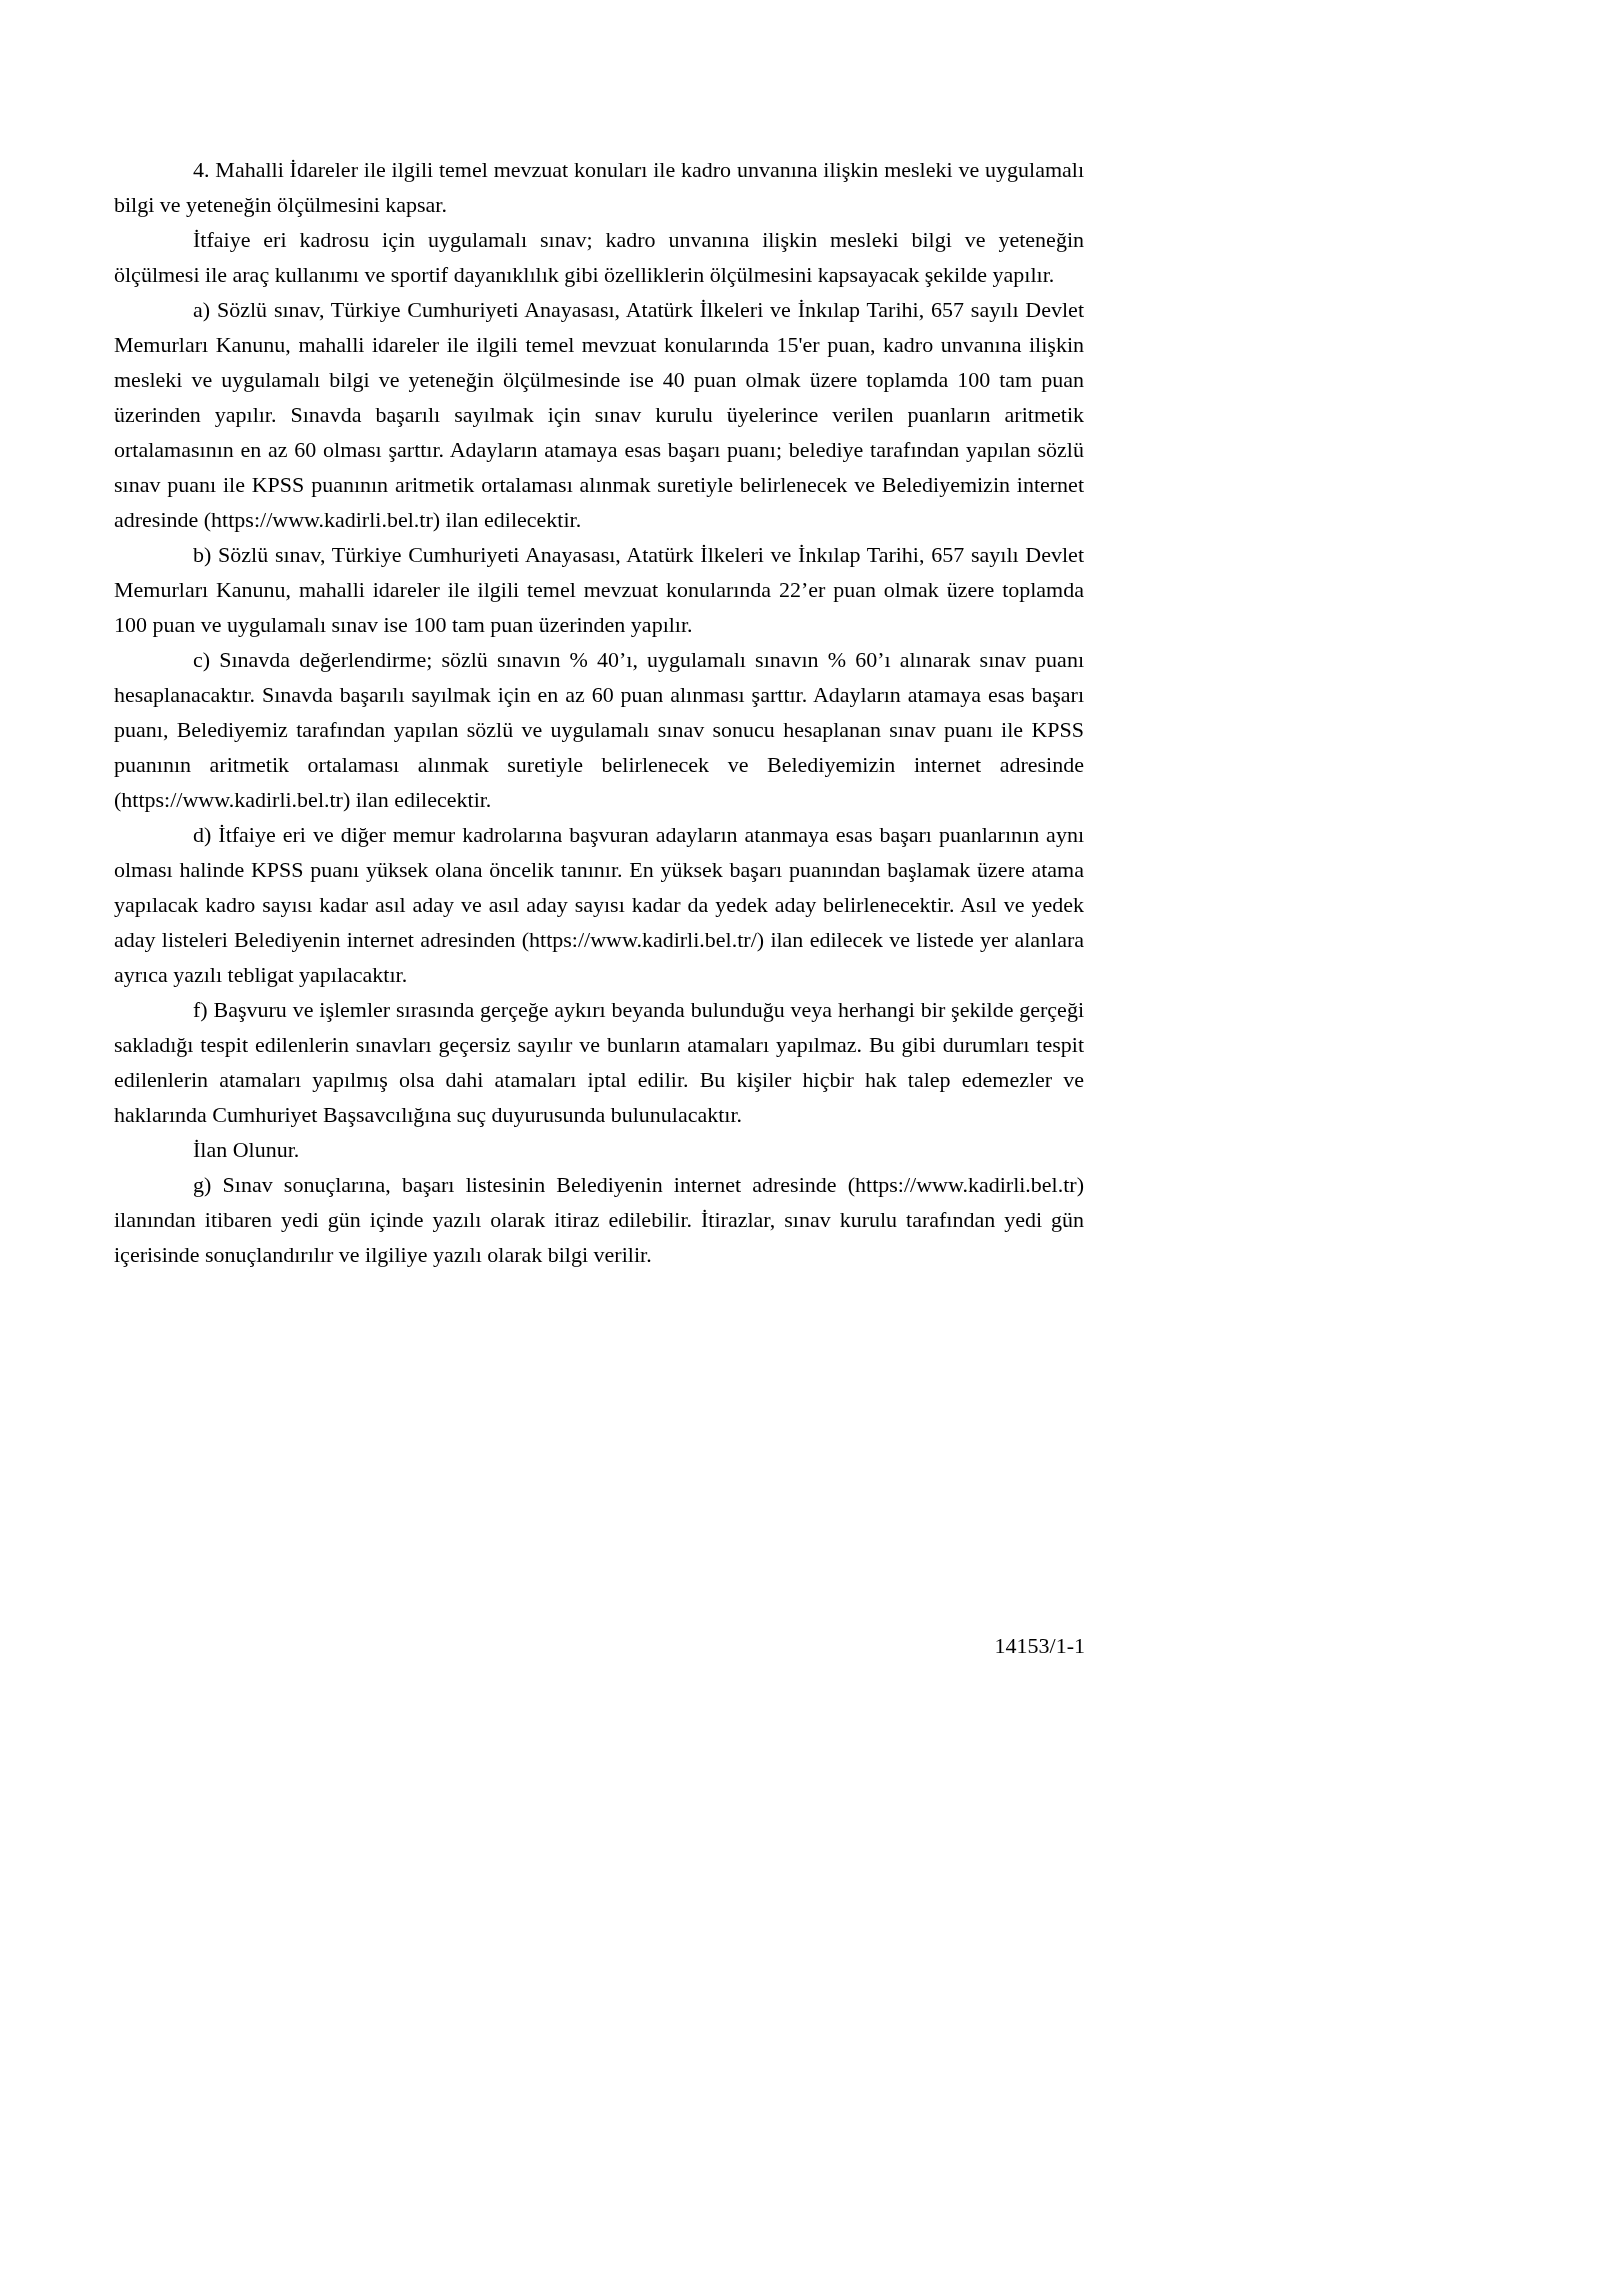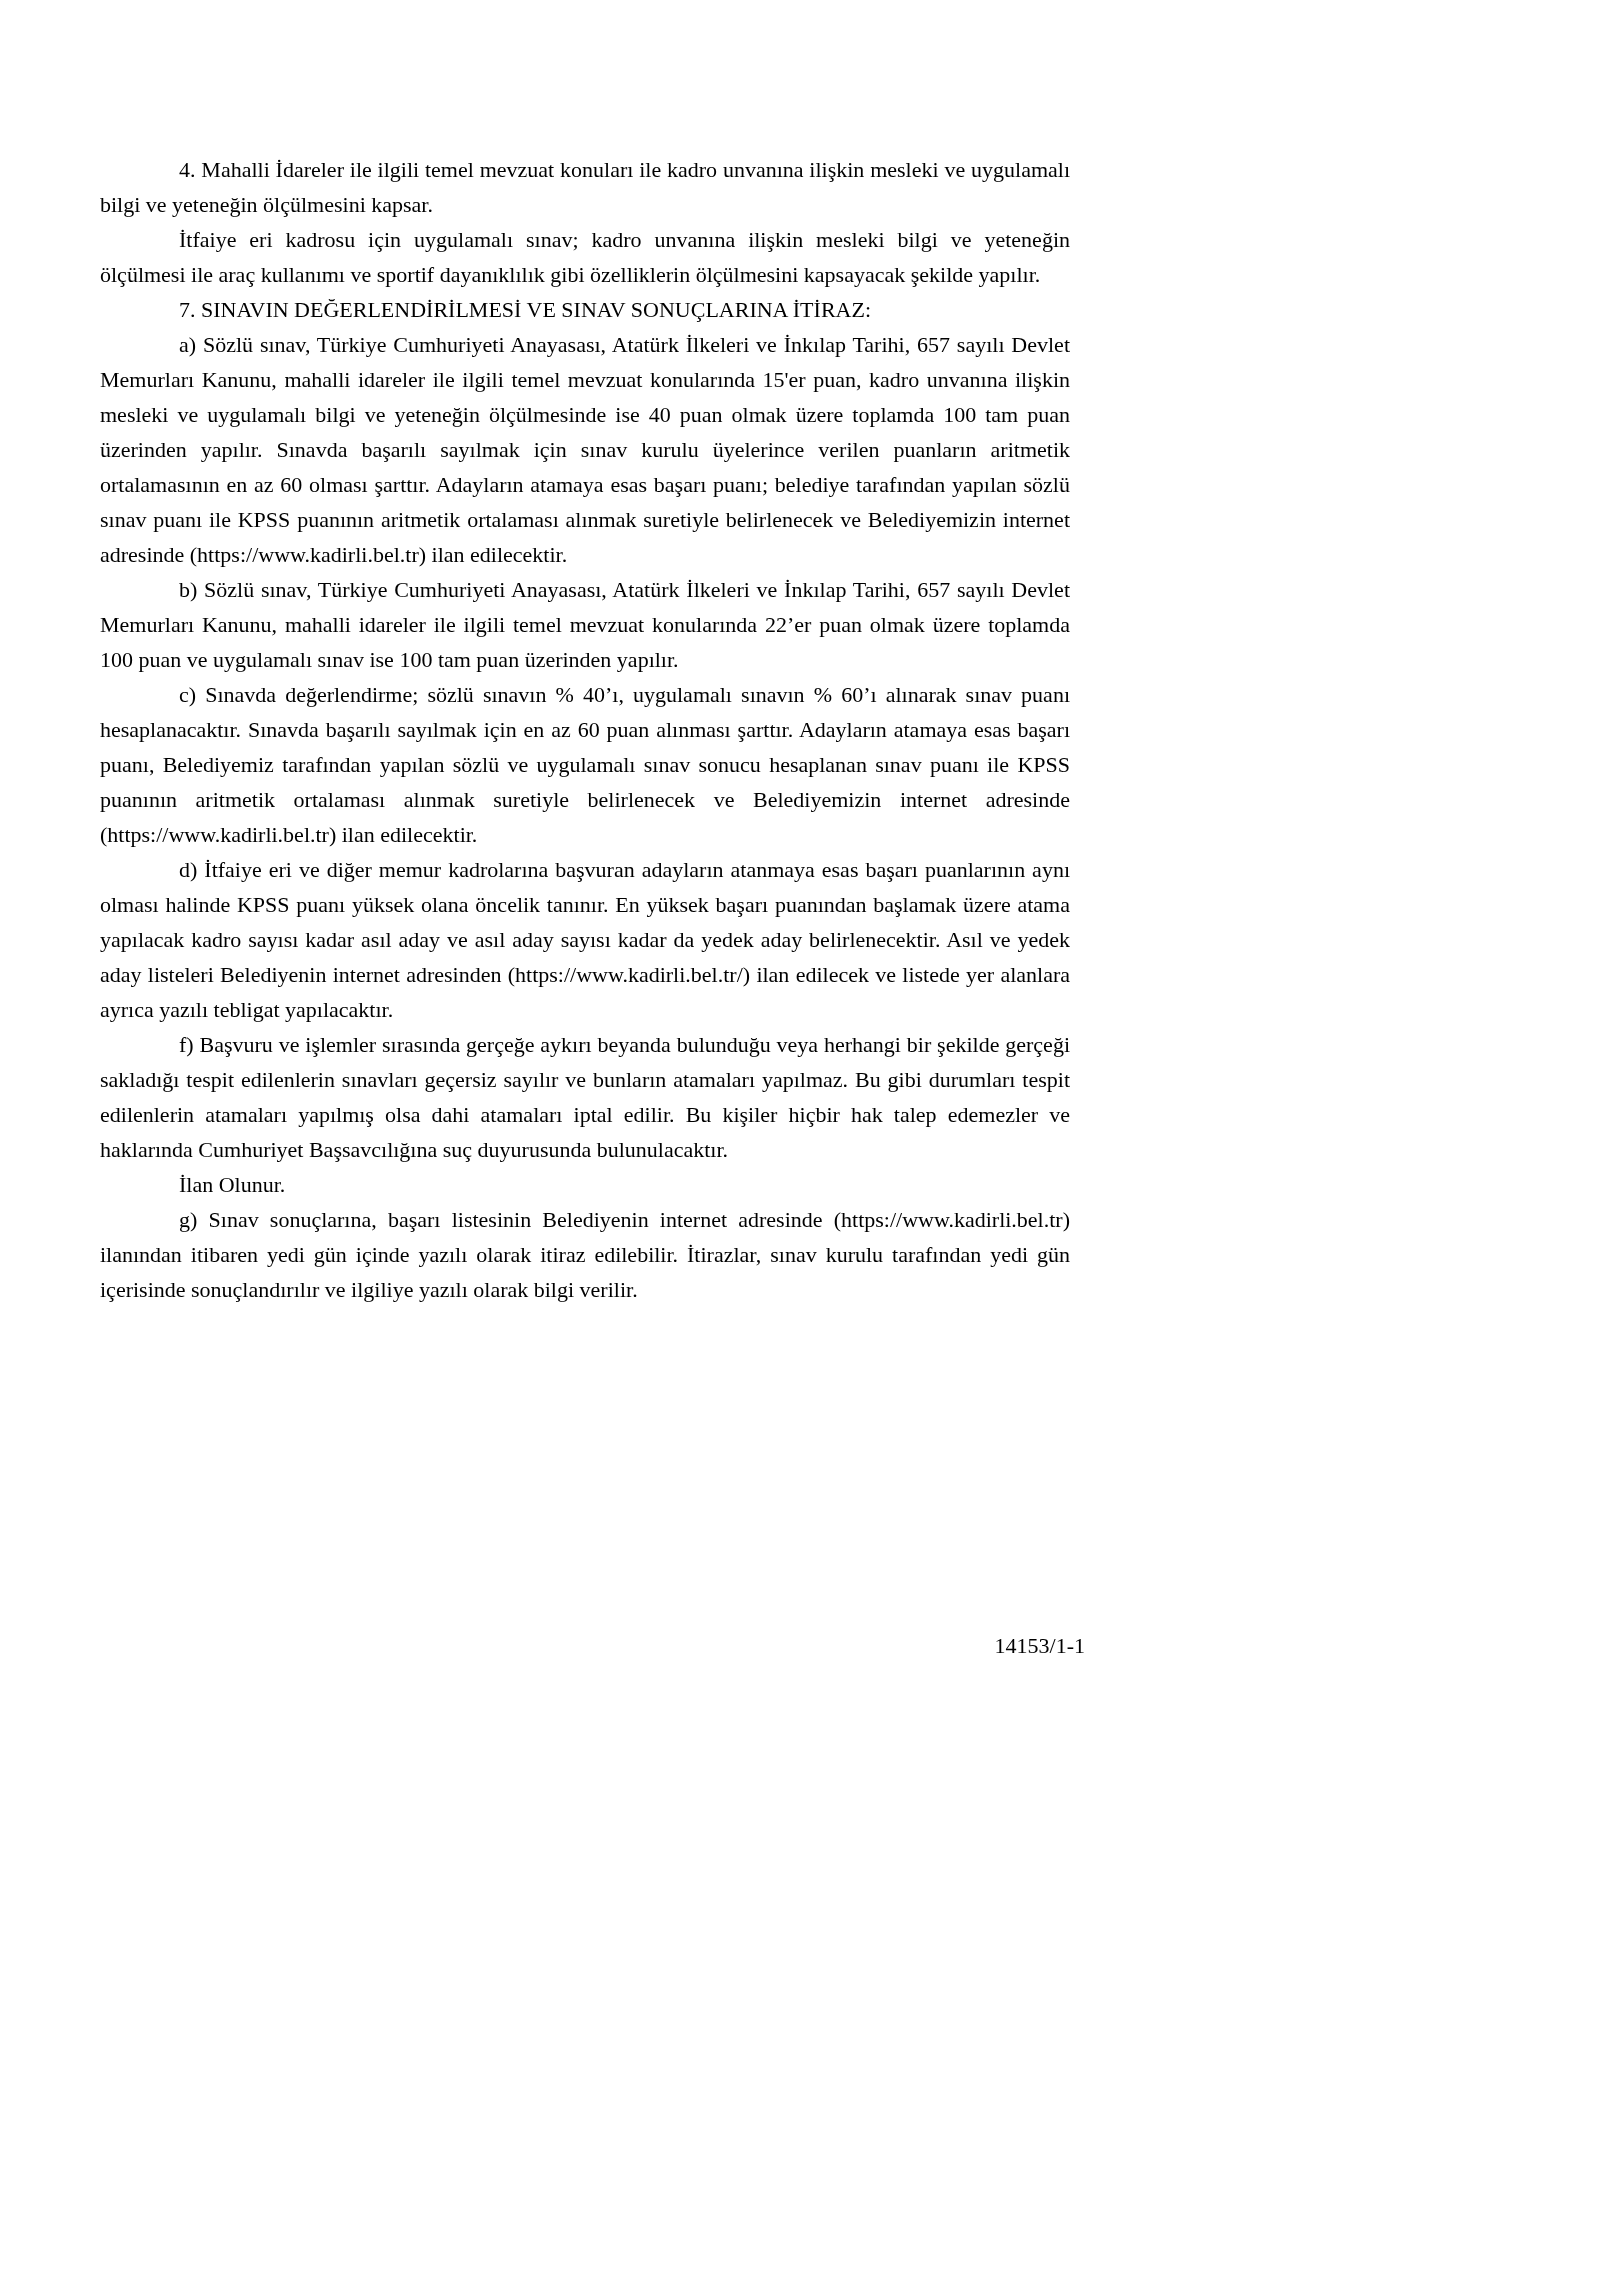--- a/index.html
+++ b/index.html
@@ -11,21 +11,21 @@
   .page {
     position: relative;
     width: 1623px;
     height: 2295px;
     background: #ffffff;
     box-sizing: border-box;
     overflow: hidden;
   }
   .content {
     position: absolute;
-    left: 100px;
+    left: 114px;
     top: 152px;
     width: 970px;       
   }
   .para {
     font-family: "Liberation Serif", "DejaVu Serif", serif;
     font-size: 22px;
     line-height: 35px;
     color: #000000;
     text-align: justify;
     text-justify: inter-word;
@@ -59,21 +59,20 @@
 <body>
 
 <div class="page">
 
   <div class="content">
 
     <p class="para no-stretch">4. Mahalli İdareler ile ilgili temel mevzuat konuları ile kadro unvanına ilişkin mesleki ve uygulamalı bilgi ve yeteneğin ölçülmesini kapsar.</p>
 
     <p class="para no-stretch">İtfaiye eri kadrosu için uygulamalı sınav; kadro unvanına ilişkin mesleki bilgi ve yeteneğin ölçülmesi ile araç kullanımı ve sportif dayanıklılık gibi özelliklerin ölçülmesini kapsayacak şekilde yapılır.</p>
 
-    <p class="para no-stretch">7. SINAVIN DEĞERLENDİRİLMESİ VE SINAV SONUÇLARINA İTİRAZ:</p>
 
 
     <p class="para no-stretch">a) Sözlü sınav, Türkiye Cumhuriyeti Anayasası, Atatürk İlkeleri ve İnkılap Tarihi, 657 sayılı Devlet Memurları Kanunu, mahalli idareler ile ilgili temel mevzuat konularında 15'er puan, kadro unvanına ilişkin mesleki ve uygulamalı bilgi ve yeteneğin ölçülmesinde ise 40 puan olmak üzere toplamda 100 tam puan üzerinden yapılır. Sınavda başarılı sayılmak için sınav kurulu üyelerince verilen puanların aritmetik ortalamasının en az 60 olması şarttır. Adayların atamaya esas başarı puanı; belediye tarafından yapılan sözlü sınav puanı ile KPSS puanının aritmetik ortalaması alınmak suretiyle belirlenecek ve Belediyemizin internet adresinde (https://www.kadirli.bel.tr) ilan edilecektir.</p>
 
 
     <p class="para no-stretch">b) Sözlü sınav, Türkiye Cumhuriyeti Anayasası, Atatürk İlkeleri ve İnkılap Tarihi, 657 sayılı Devlet Memurları Kanunu, mahalli idareler ile ilgili temel mevzuat konularında 22’er puan olmak üzere toplamda 100 puan ve uygulamalı sınav ise 100 tam puan üzerinden yapılır.</p>
 
     <p class="para no-stretch">c) Sınavda değerlendirme; sözlü sınavın % 40’ı, uygulamalı sınavın % 60’ı alınarak sınav puanı hesaplanacaktır. Sınavda başarılı sayılmak için en az 60 puan alınması şarttır. Adayların atamaya esas başarı puanı, Belediyemiz tarafından yapılan sözlü ve uygulamalı sınav sonucu hesaplanan sınav puanı ile KPSS puanının aritmetik ortalaması alınmak suretiyle belirlenecek ve Belediyemizin internet adresinde (https://www.kadirli.bel.tr) ilan edilecektir.</p>
 
     <p class="para no-stretch">d) İtfaiye eri ve diğer memur kadrolarına başvuran adayların atanmaya esas başarı puanlarının aynı olması halinde KPSS puanı yüksek olana öncelik tanınır. En yüksek başarı puanından başlamak üzere atama yapılacak kadro sayısı kadar asıl aday ve asıl aday sayısı kadar da yedek aday belirlenecektir. Asıl ve yedek aday listeleri Belediyenin internet adresinden (https://www.kadirli.bel.tr/) ilan edilecek ve listede yer alanlara ayrıca yazılı tebligat yapılacaktır.</p>

